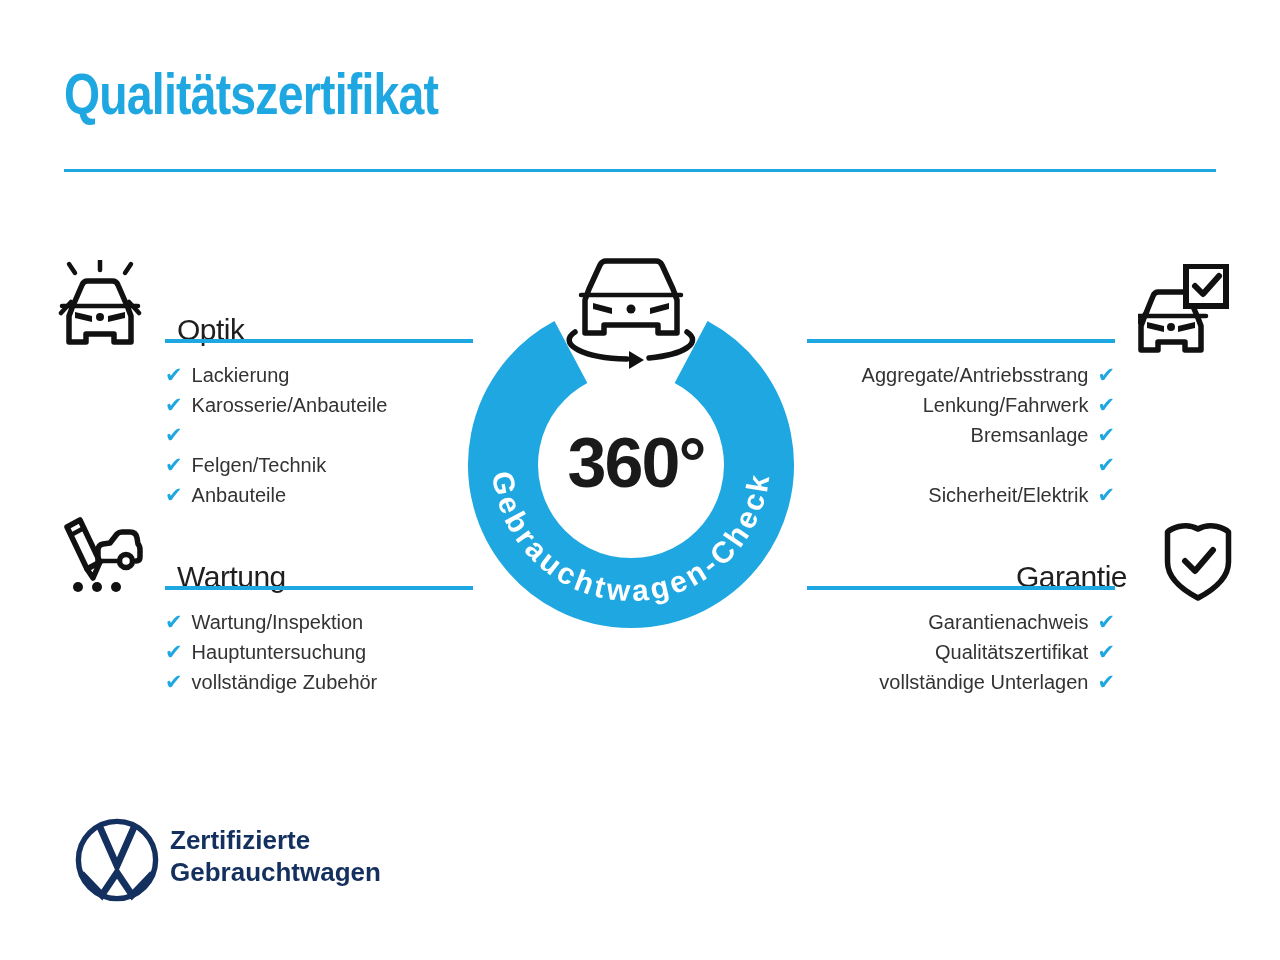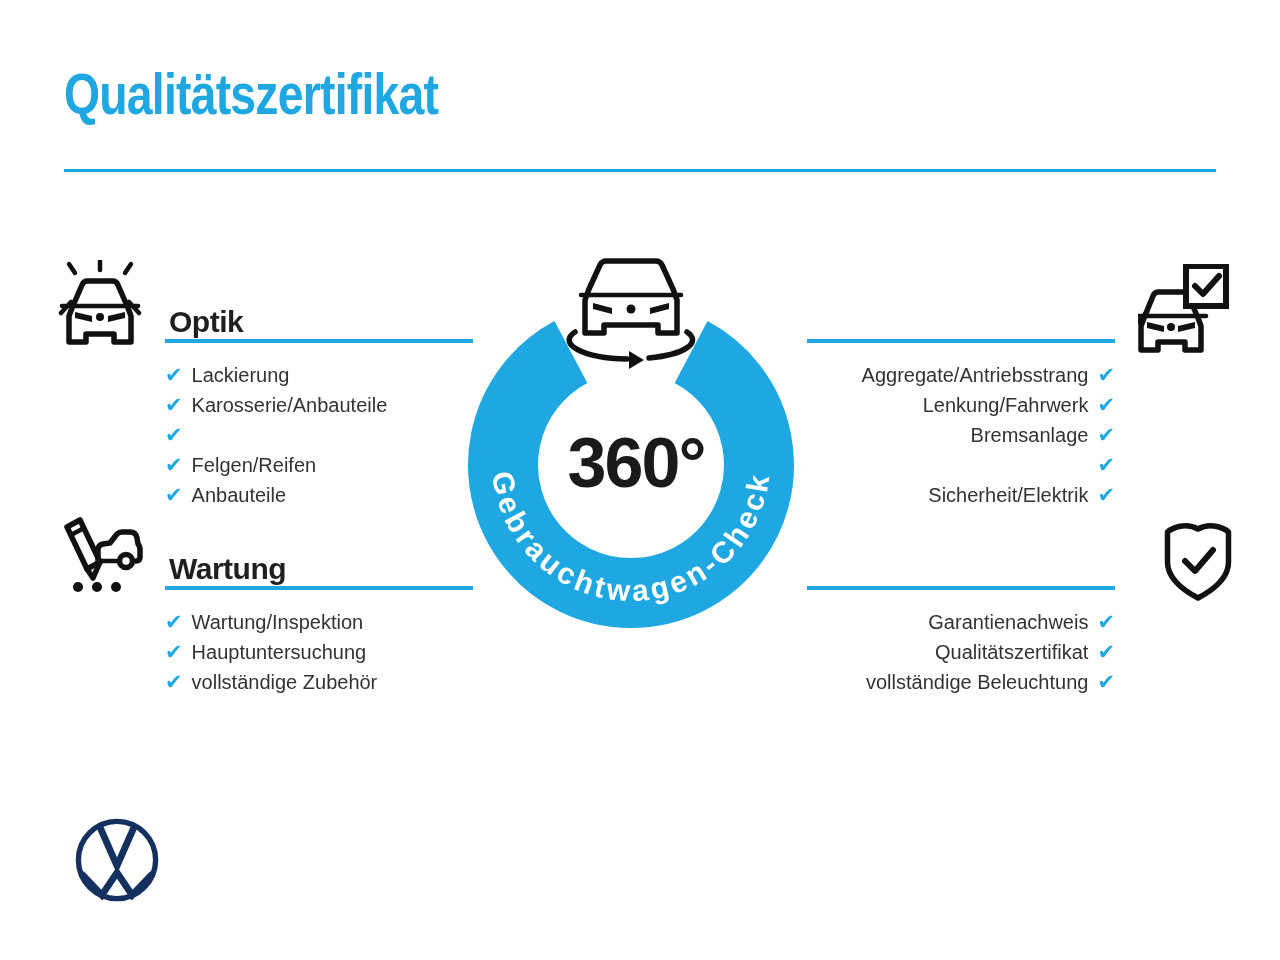--- a/index.html
+++ b/index.html
@@ -6,21 +6,21 @@
   #canvas{position:relative;width:1280px;height:960px;background:#ffffff;overflow:hidden;
           font-family:"Liberation Sans", sans-serif;}
 
   
   .page-title{position:absolute;left:64px;top:62px;margin:0;font-size:58px;line-height:64px;
               font-weight:700;color:#1ea7e0;letter-spacing:-1px;transform:scaleX(.8);
               transform-origin:left center;white-space:nowrap;}
   .title-rule{position:absolute;left:64px;top:169px;width:1152px;height:3px;background:#1ea7e0;}
 
   
-  .sec-header{position:absolute;margin:4px;font-size:30px;line-height:34px;font-weight:700;
+  .sec-header{position:absolute;margin:12px;font-size:30px;line-height:34px;font-weight:400;
               color:#1f1f1f;letter-spacing:-.5px;}
   .sec-rule{position:absolute;width:308px;height:4px;background:#1ea7e0;}
   .sec-list{position:absolute;width:330px;}
   .row{display:flex;align-items:center;height:30px;font-size:20px;color:#333;white-space:nowrap;}
   .row .check{font-family:"DejaVu Sans", sans-serif;color:#1ea7e0;font-weight:700;font-size:21px;
               line-height:1;}
   .row.l .check{margin-right:9px;}
   .row.r{justify-content:flex-end;text-align:center;}
   .row.r .check{margin-left:9px;}
   .right-align{text-align:right;}
@@ -100,21 +100,21 @@
       </div>
     <div class="row l">
         <span class="check">✔</span>
         <span>Karosserie/Anbauteile</span>
       </div>
     <div class="row l">
         <span class="check">✔</span>
       </div>
     <div class="row l">
         <span class="check">✔</span>
-        <span>Felgen/Reifen</span>
+        <span>Felgen/Technik</span>
       </div>
     <div class="row l">
         <span class="check">✔</span>
         <span>Anbauteile</span>
       </div>
   </div>
 
   <div class="icon-box" style="left:60px;top:514px;width:84px;height:84px">
     <svg viewBox="0 0 84 84" width="84" height="84">
       <path class="stroke" d="M 7 13 L 20 6 L 40 48 L 27 55 Z"></path>
@@ -179,35 +179,40 @@
         <span class="check">✔</span>
       </div>
   </div>
 
   <div class="icon-box" style="left:1160px;top:522px;width:76px;height:82px">
     <svg viewBox="0 0 76 82" width="76" height="82">
       <path class="stroke" d="M 38 7 C 44 3.5 51 3 57 4.5 C 62 5.8 66.5 8 68.5 10 L 68.5 40 Q 68.5 60 38 76 Q 7.5 60 7.5 40 L 7.5 10 C 9.5 8 14 5.8 19 4.5 C 25 3 32 3.5 38 7 Z"></path>
       <path class="stroke" style="stroke-width:6" d="M 25 39 L 35 49 L 53 28"></path>
     </svg>
   </div>
+  <h2 class="sec-header right" style="left:807px;top:548px">Garantie</h2>
   <div class="sec-rule" style="left:807px;top:586px"></div>
   <div class="sec-list right-align" style="left:785px;top:607px;width:330px">
     <div class="row r">
         <span>Garantienachweis</span>
         <span class="check">✔</span>
       </div>
     <div class="row r">
         <span>Qualitätszertifikat</span>
         <span class="check">✔</span>
       </div>
     <div class="row r">
-        <span>vollständige Beleuchtung</span>
+        <span>vollständige Unterlagen</span>
         <span class="check">✔</span>
       </div>
   </div>
 
   <svg class="vw-logo" viewBox="-44 -44 88 88">
     <circle cx="0" cy="0" r="39.5" fill="none" stroke="#14305f" stroke-width="5.5"></circle>
     <path d="M -18 -35 L 0 6 L 18 -35" fill="none" stroke="#14305f" stroke-width="7" stroke-linejoin="miter"></path>
     <path d="M -36.5 14 L -15.5 36 L 0 13 L 15.5 36 L 36.5 14" fill="none" stroke="#14305f" stroke-width="7" stroke-linejoin="miter"></path>
   </svg>
+  <div class="brand-text">
+    <div>Zertifizierte</div>
+    <div>Gebrauchtwagen</div>
+  </div>
 
 </div>
 
 </body></html>

